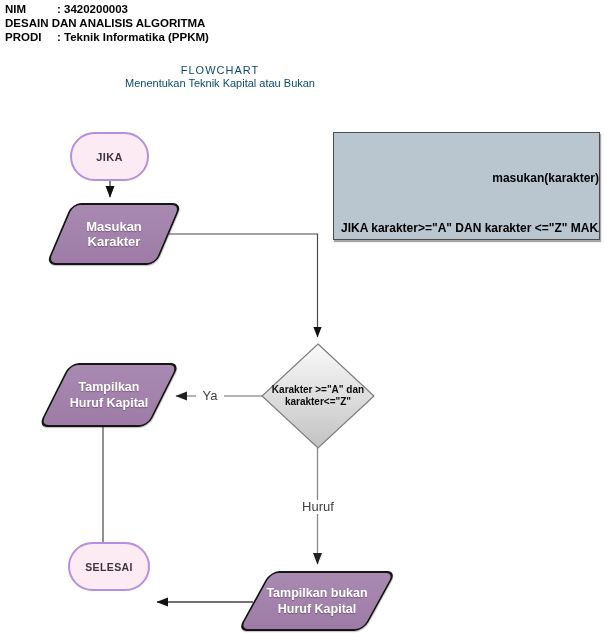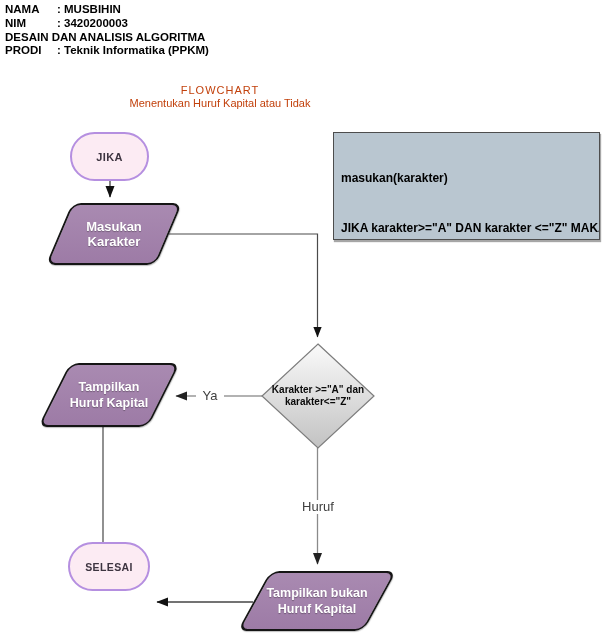--- a/index.html
+++ b/index.html
@@ -4,21 +4,21 @@
 <style>
   html,body{margin:0;padding:0;background:#fff;}
   .canvas{
     position:relative;width:606px;height:633px;background:#ffffff;
     font-family:"Liberation Sans",sans-serif;overflow:hidden;
   }
   
   .hdr{position:absolute;left:5px;top:3px;font-size:11.5px;font-weight:700;color:#000;line-height:13.8px;white-space:nowrap;}
   .hdr .hlabel{display:inline-block;width:52px;}
   
-  .title{position:absolute;left:20px;top:84px;width:400px;text-align:center;color:#c2410c;}
+  .title{position:absolute;left:20px;top:64px;width:400px;text-align:center;color:#0c4a6e;}
   .title .t1{font-size:11px;font-weight:500;letter-spacing:1px;}
   .title .t2{font-size:11px;font-weight:500;margin-top:1px;}
   
   .oval{
     position:absolute;border:2.5px solid #b58fe0;background:#fcebf3;border-radius:25px;
     display:flex;align-items:center;justify-content:center;
     font-size:11px;font-weight:700;color:#3d3440;letter-spacing:.4px;box-sizing:border-box;
   }
   .oval.start{left:70px;top:132px;width:79px;height:49px;}
   .oval.end{left:68px;top:542px;width:82px;height:49px;font-size:10.5px;}
@@ -35,21 +35,21 @@
   .para.input{left:59px;top:203px;width:110px;height:62px;transform:skewX(-23deg);}
   .para.input .ptxt{transform:skewX(23deg);font-size:13px;font-weight:600;}
   .para.outyes{left:54px;top:363px;width:110px;height:64px;transform:skewX(-26.6deg);}
   .para.outyes .ptxt{transform:skewX(26.6deg);font-size:12.5px;font-weight:600;line-height:16px;}
   .para.outno{left:254px;top:571px;width:126px;height:60px;transform:skewX(-28.8deg);}
   .para.outno .ptxt{transform:skewX(28.8deg);font-size:12.5px;font-weight:700;line-height:16px;}
   
   .pcode{
     position:absolute;left:333px;top:132px;width:267px;height:108px;box-sizing:border-box;
     background:#b9c6d0;border:1.4px solid #4d4d4d;box-shadow:1px 2px 1px rgba(0,0,0,.35);
-    padding:4px 0 0 7px;font-size:12px;font-weight:700;color:#000;line-height:16.6px;white-space:pre;overflow:hidden;
+    padding:4px 0 0 7px;font-size:12px;font-weight:700;color:#000;line-height:16.6px;white-space:pre;overflow:hidden;text-align:right;
   }
   
   .diamond-wrap{position:absolute;left:261px;top:343px;width:114px;height:106px;}
   .diamond-text{
     position:absolute;left:261px;top:343px;width:114px;height:106px;
     display:flex;flex-direction:column;align-items:center;justify-content:center;
     font-size:10px;font-weight:600;color:#0a0a0a;line-height:12.5px;text-align:center;
   }
   
   .edge-label{
@@ -59,29 +59,28 @@
   .edge-label.tidak{left:297px;top:500px;width:42px;}
   
   .connectors{position:absolute;left:0;top:0;pointer-events:none;}
 </style>
 </head>
 <body>
 
 <div class="canvas">
 
   <div class="hdr">
-    <div><span class="hlabel">NAMA</span><span>: MUSBIHIN</span></div>
     <div><span class="hlabel">NIM</span><span>: 3420200003</span></div>
     <div>DESAIN DAN ANALISIS ALGORITMA</div>
     <div><span class="hlabel">PRODI</span><span>: Teknik Informatika (PPKM)</span></div>
   </div>
 
   <div class="title">
     <div class="t1">FLOWCHART</div>
-    <div class="t2">Menentukan Huruf Kapital atau Tidak</div>
+    <div class="t2">Menentukan Teknik Kapital atau Bukan</div>
   </div>
 
   <svg class="connectors" width="606" height="633" viewBox="0 0 606 633">
     <defs>
       <marker id="ah-dark" markerWidth="10" markerHeight="8" refX="8.5" refY="3.5" orient="auto">
         <path d="M0,0 L9,3.5 L0,7 Z" fill="#111"></path>
       </marker>
       <marker id="ah-gray" markerWidth="10" markerHeight="8" refX="8.5" refY="3.5" orient="auto">
         <path d="M0,0 L9,3.5 L0,7 Z" fill="#222"></path>
       </marker>

